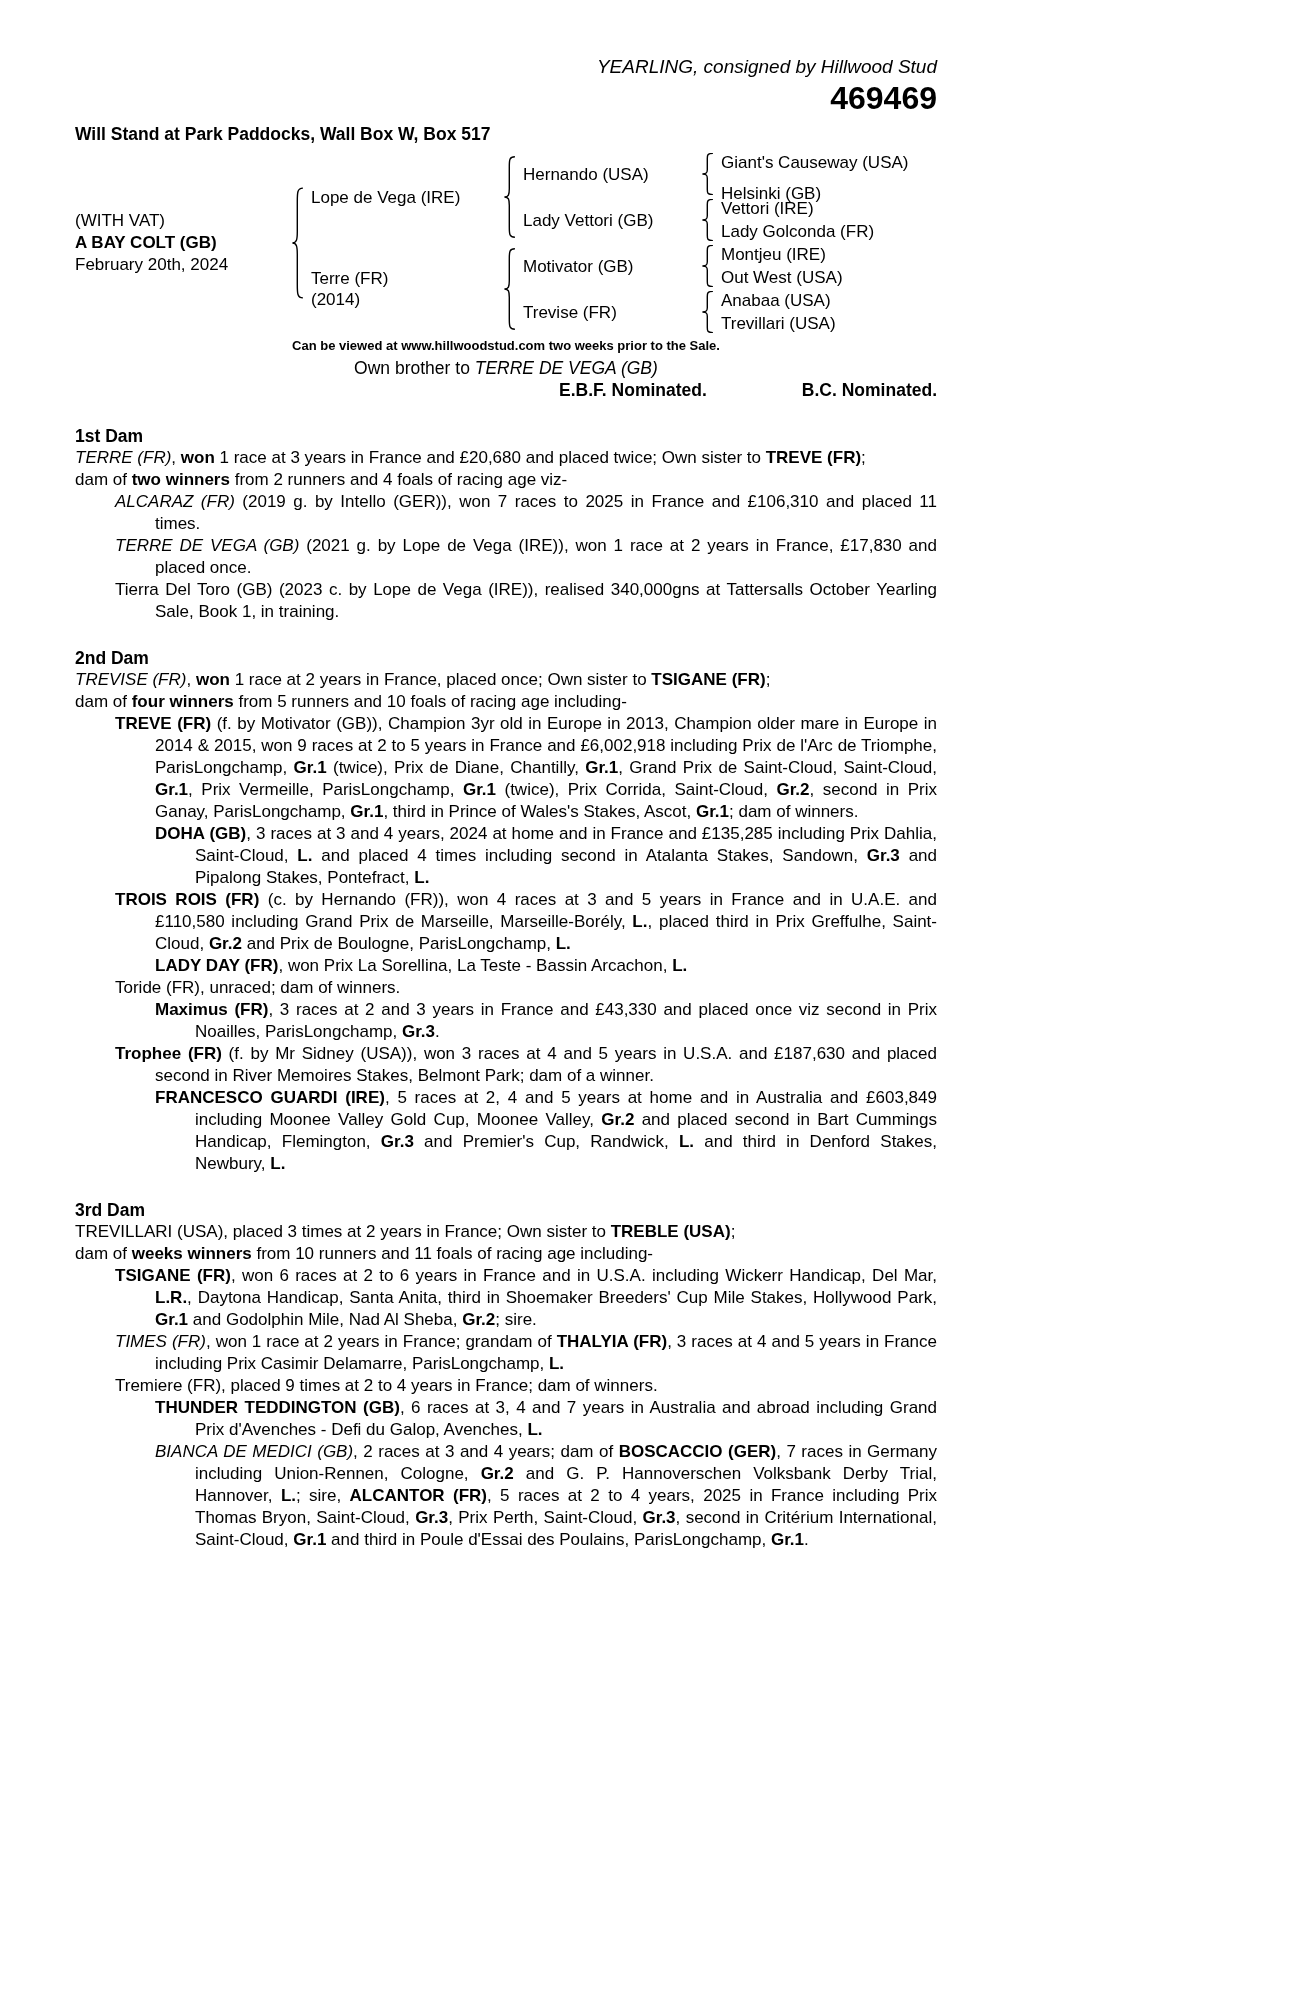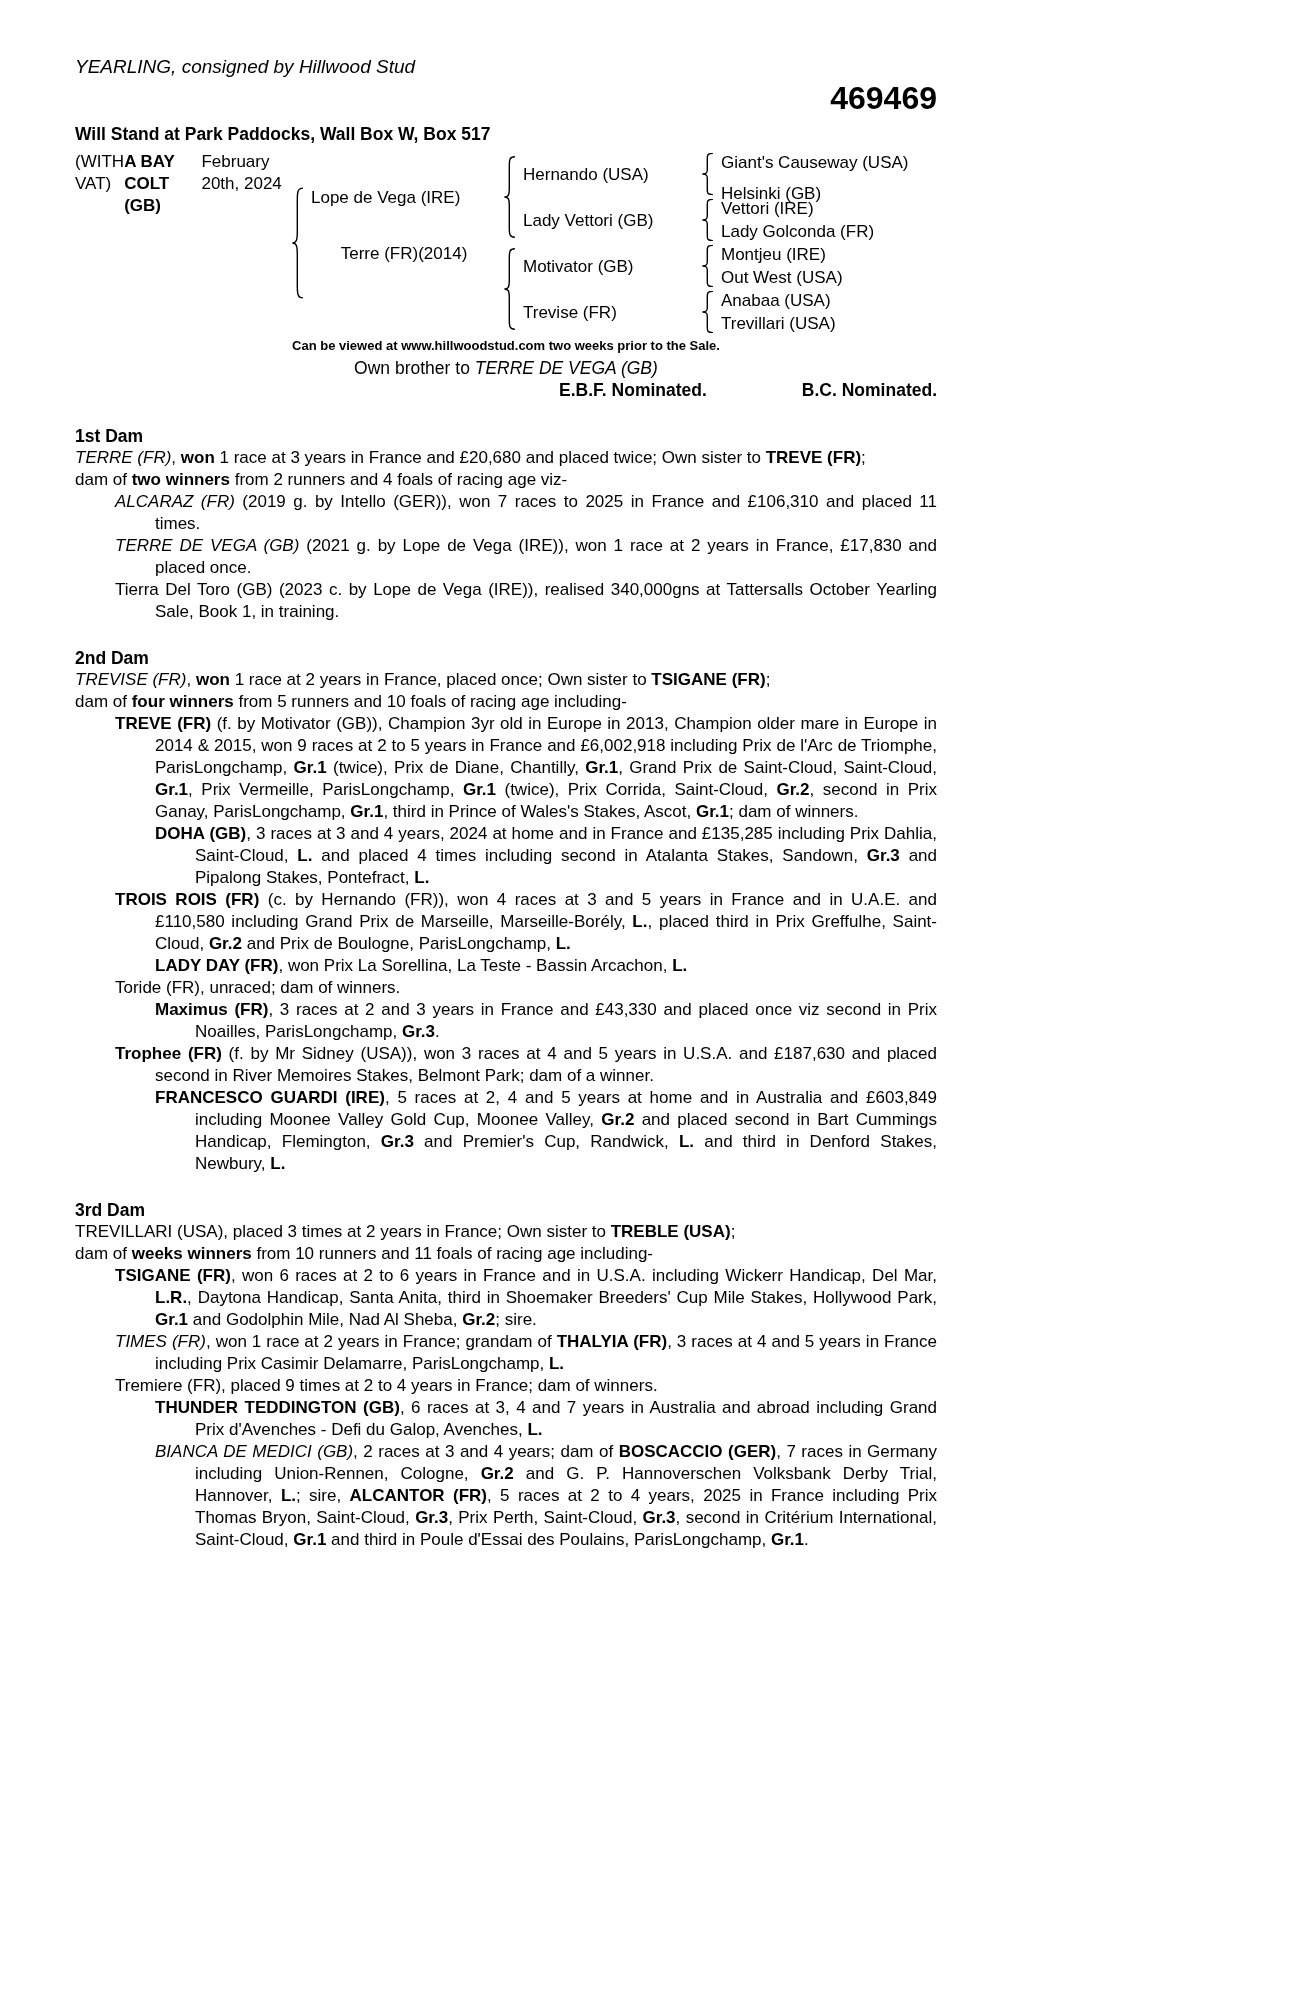--- a/index.html
+++ b/index.html
@@ -3,34 +3,34 @@
 <meta charset="utf-8">
 <style>
   html,body{margin:0;padding:0;}
   body{
     width:1315px;height:2000px;background:#ffffff;color:#000;
     font-family:"Liberation Sans","DejaVu Sans",sans-serif;
     overflow:hidden;
   }
   .content{width:862px;margin-left:75px;padding-top:55px;}
 
-  .consign-line{text-align:left;font-style:italic;font-size:19px;line-height:24px;}
+  .consign-line{text-align:right;font-style:italic;font-size:19px;line-height:24px;}
   .lot-row{display:flex;justify-content:flex-end;align-items:flex-end;margin-top:2px;}
   .lot{font-size:32px;font-weight:bold;line-height:34px;}
   .stand-line{font-weight:bold;font-size:17.5px;margin-top:8px;line-height:22px;}
 
   
   .pg{
     display:grid;
     grid-template-columns:210px 26px 186px 26px 172px 26px 1fr;
     grid-template-rows:repeat(8,23px);
     margin-top:6px;font-size:17px;line-height:21px;
   }
   .pg-cell{display:flex;align-items:center;}
-  .pg-stack{display:flex;flex-direction:row;justify-content:center;}
+  .pg-stack{display:flex;flex-direction:column;justify-content:center;}
   .pi{grid-column:1;grid-row:1/9;}
   .pi div{line-height:22px;}
   .bm{grid-column:2;grid-row:2/8;}
   .sn{grid-column:3;grid-row:1/5;}
   .bs{grid-column:4;grid-row:1/5;}
   .dn{grid-column:3;grid-row:5/9;}
   .bd{grid-column:4;grid-row:5/9;}
   .g1{grid-column:5;grid-row:1/3;} .k1{grid-column:6;grid-row:1/3;}
   .g2{grid-column:5;grid-row:3/5;} .k2{grid-column:6;grid-row:3/5;}
   .g3{grid-column:5;grid-row:5/7;} .k3{grid-column:6;grid-row:5/7;}

